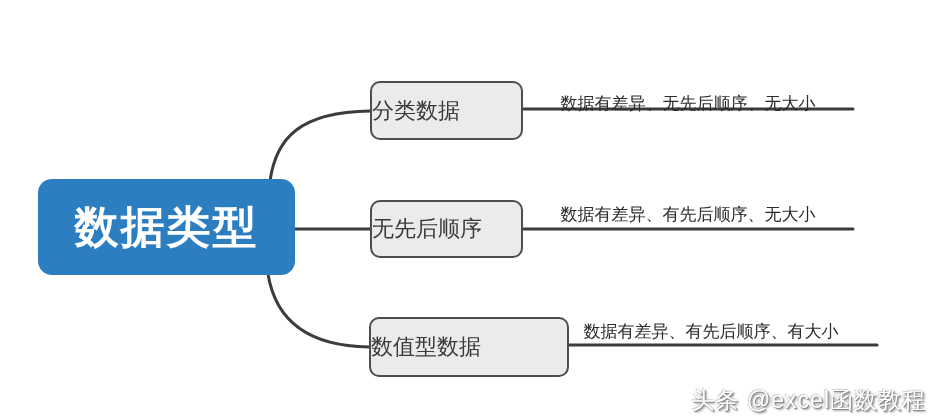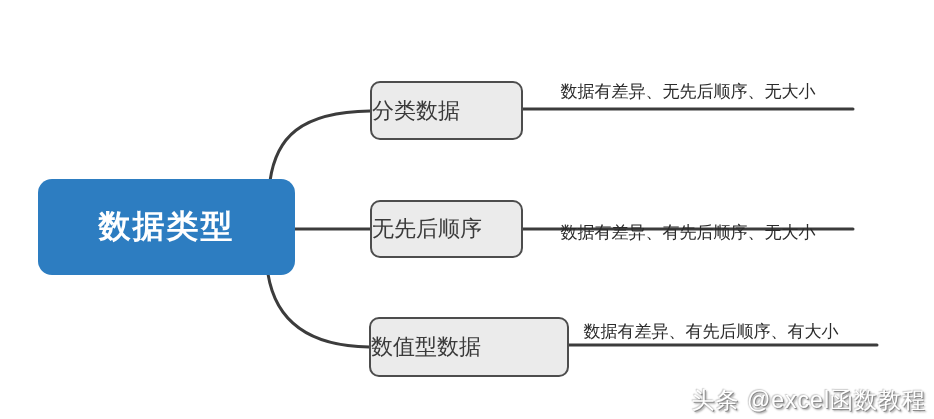--- a/index.html
+++ b/index.html
@@ -33,21 +33,21 @@
     left: 38px;
     top: 179px;
     width: 257px;
     height: 96px;
     background: #2d7dc1;
     border-radius: 14px;
     display: flex;
     align-items: center;
     justify-content: center;
     color: #ffffff;
-    font-size: 32px;
+    font-size: 44px;
     font-weight: bold;
     letter-spacing: 2px;
   }
   .topic-node {
     position: absolute;
     background: #ebebeb;
     border: 2px solid #4d4d4d;
     border-radius: 10px;
     box-sizing: border-box;
     display: flex;
@@ -60,22 +60,22 @@
   .topic-2 { left: 370px; top: 200px; width: 153px; height: 58px; }
   .topic-3 { left: 369px; top: 317px; width: 200px; height: 60px; }
   .note {
     position: absolute;
     width: 332px;
     text-align: center;
     font-size: 17px;
     color: #2b2b2b;
     white-space: nowrap;
   }
-  .note-1 { left: 522px; top: 80px; font-family: Liberation Mono, monospace; }
-  .note-2 { left: 522px; top: 221px; }
+  .note-1 { left: 522px; top: 92px; font-family: Liberation Mono, monospace; }
+  .note-2 { left: 522px; top: 203px; }
   .note-3 { left: 545px; top: 320px; }
   .watermark {
     position: absolute;
     right: 8px;
     bottom: 3px;
     font-size: 23px;
     font-weight: normal;
     color: #ffffff;
     letter-spacing: 1px;
     text-shadow:

